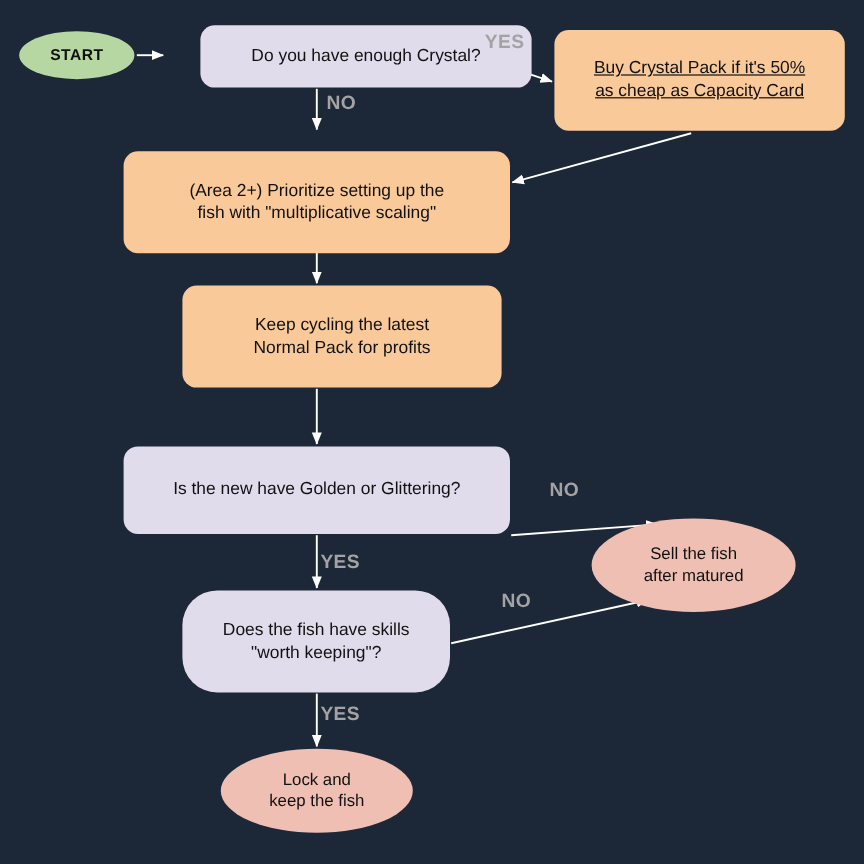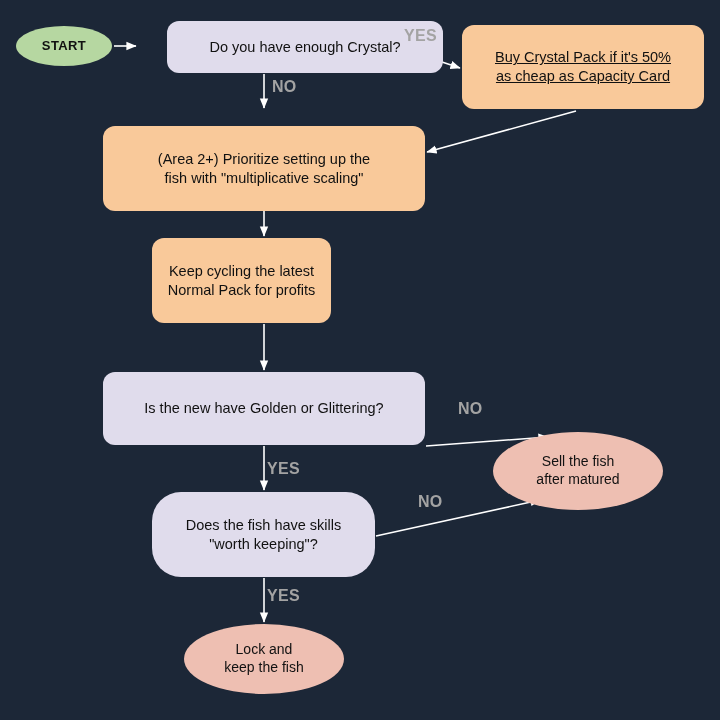--- a/index.html
+++ b/index.html
@@ -98,21 +98,21 @@
   <div class="node node-box fill-orange" style="left:462px; top:25px; width:242px; height:84px;text-decoration:underline;">
     <span>Buy Crystal Pack if it's 50%
 as cheap as Capacity Card</span>
   </div>
 
   <div class="node node-box fill-orange" style="left:103px; top:110px; width:322px; height:85px;margin-top:16px;">
     <span>(Area 2+) Prioritize setting up the
 fish with "multiplicative scaling"</span>
   </div>
 
-  <div class="node node-box fill-orange" style="left:152px; top:238px; width:179px; height:85px;">
+  <div class="node node-box fill-orange" style="left:152px; top:238px; width:266px; height:85px;">
     <span>Keep cycling the latest
 Normal Pack for profits</span>
   </div>
 
   <div class="node node-box fill-lavender" style="left:103px; top:372px; width:322px; height:73px;">
     <span>Is the new have Golden or Glittering?</span>
   </div>
 
   <div class="node node-box fill-lavender" style="left:152px; top:492px; width:223px; height:85px;border-radius:29px;">
     <span>Does the fish have skills

